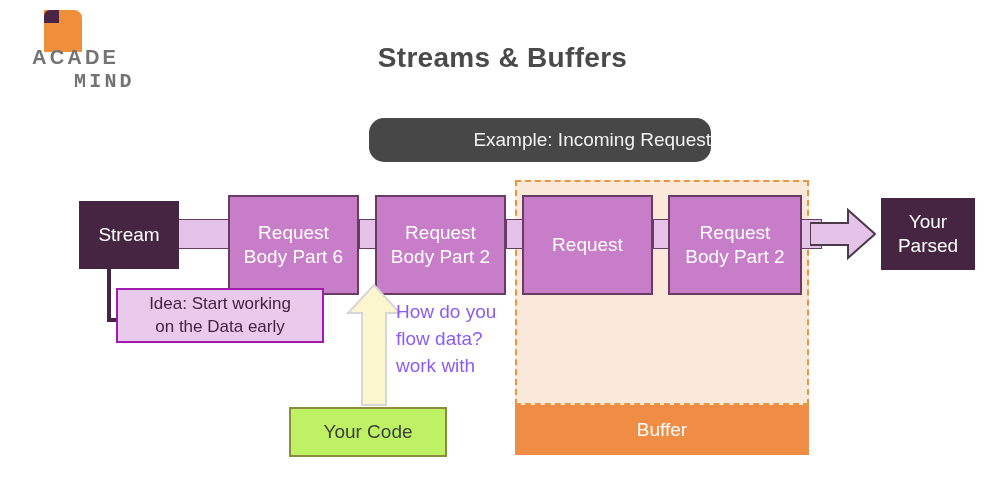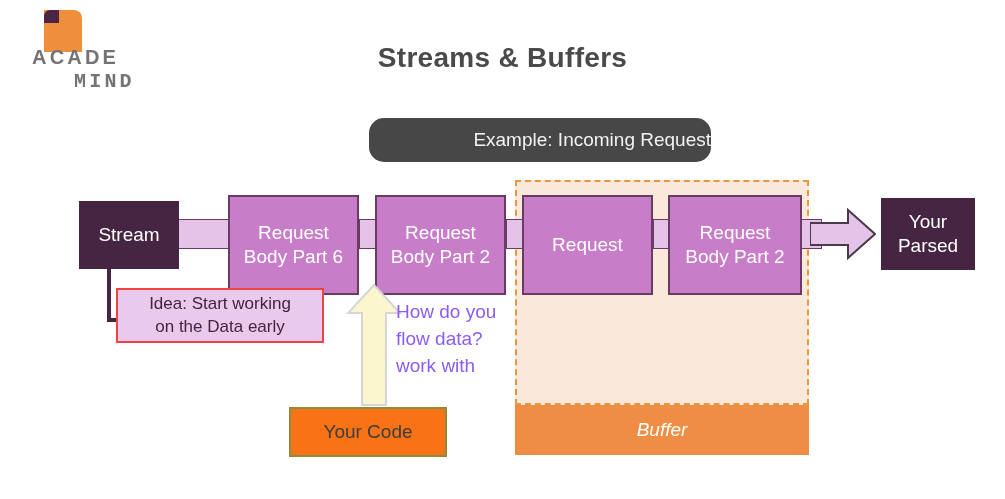--- a/index.html
+++ b/index.html
@@ -100,21 +100,20 @@
     left: 515px;
     top: 405px;
     width: 294px;
     height: 50px;
     background: #ee8d43;
     display: flex;
     align-items: center;
     justify-content: center;
     color: #ffffff;
     font-size: 19px;
-    font-style: italic;
   }
 
   
   .dark-box {
     position: absolute;
     background: #452542;
     color: #ffffff;
     display: flex;
     align-items: center;
     justify-content: center;
@@ -169,21 +168,21 @@
   }
 
   
   #idea-box {
     position: absolute;
     left: 116px;
     top: 288px;
     width: 208px;
     height: 55px;
     background: #e9c9ec;
-    border: 2px solid #ef4444;
+    border: 2px solid #a21caf;
     box-sizing: border-box;
     color: #44243f;
     display: flex;
     align-items: center;
     justify-content: center;
     text-align: center;
     font-size: 17px;
     line-height: 1.32;
   }
   #idea-elbow {
@@ -230,21 +229,21 @@
     line-height: 1.42;
   }
 
   
   #your-code-box {
     position: absolute;
     left: 289px;
     top: 407px;
     width: 158px;
     height: 50px;
-    background: #f97316;
+    background: #bef264;
     border: 2px solid #8c8c3c;
     box-sizing: border-box;
     color: #3d3d3d;
     display: flex;
     align-items: center;
     justify-content: center;
     font-size: 19px;
   }
 </style>
 </head>

